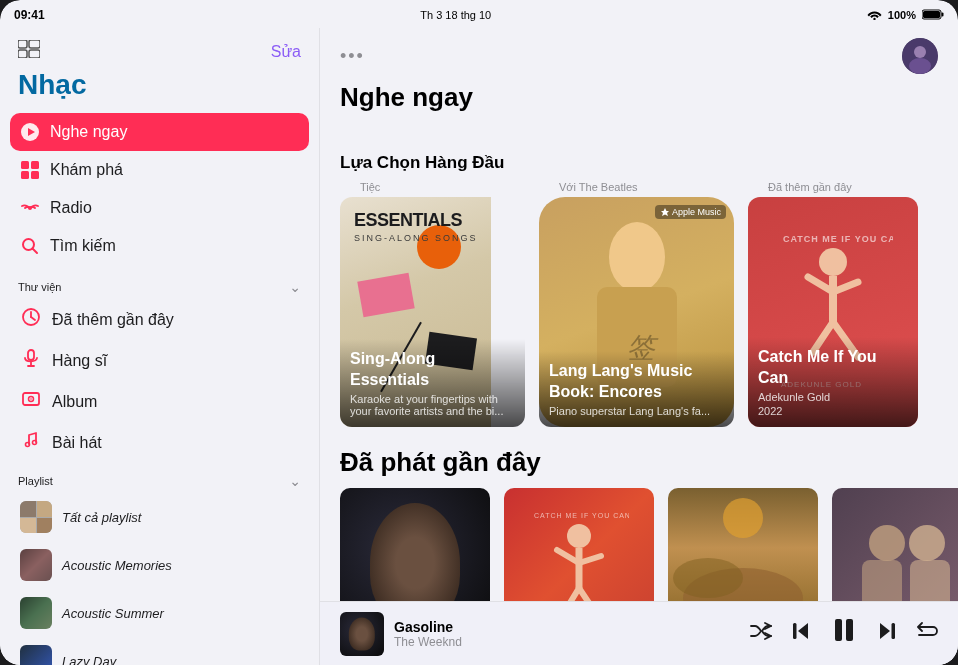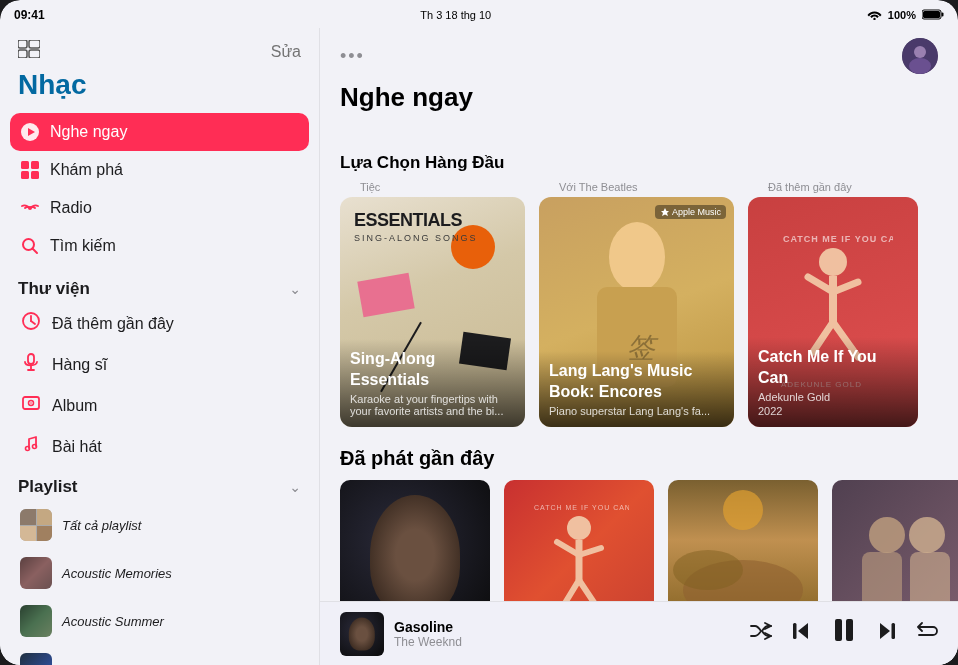--- a/index.html
+++ b/index.html
@@ -52,21 +52,21 @@
       align-items: center;
       padding: 12px 18px 6px 18px;
     }
     .sidebar-header-title {
       font-size: 28px;
       font-weight: 700;
       color: #0369a1;
     }
     .sidebar-edit-btn {
       font-size: 16px;
-      color: #737373;
+      color: #8b5cf6;
       cursor: pointer;
     }
 
     .sidebar-nav {
       padding: 4px 10px;
     }
     .nav-item {
       display: flex;
       align-items: center;
       gap: 10px;
@@ -90,22 +90,22 @@
     }
     .nav-item.active .nav-icon { color: #fff; }
 
     .section-header {
       display: flex;
       justify-content: space-between;
       align-items: center;
       padding: 10px 18px 4px 18px;
     }
     .section-title {
-      font-size: 17px;
-      font-weight: 700;
+      font-size: 11px;
+      font-weight: 400;
       color: #1c1c1e;
     }
     .section-chevron {
       color: #8e8e93;
       font-size: 14px;
     }
 
     .library-items { padding: 0 10px; }
     .library-item {
       display: flex;
@@ -210,36 +210,37 @@
       padding: 0 20px;
     }
 
     .pick-card-inner {
       border-radius: 12px;
       overflow: hidden;
       position: relative;
     }
 
     .card-essentials {
-      width: 185px;
+      width: 151px;
       height: 230px;
       background: linear-gradient(160deg, #e8e0d0 0%, #d4c8a8 40%, #c8b890 100%);
       display: flex;
       flex-direction: column;
       justify-content: flex-start;
       align-items: flex-start;
       padding: 14px;
       position: relative;
     }
 
     .card-lang {
       width: 195px;
       height: 230px;
       background: linear-gradient(160deg, #c8a060 0%, #d4b060 50%, #b8903c 100%);
       position: relative;
+      border-radius: 26px;
     }
     .apple-music-badge {
       position: absolute;
       top: 8px; right: 8px;
       background: rgba(0,0,0,0.4);
       color: #fff;
       font-size: 9px;
       padding: 2px 5px;
       border-radius: 4px;
       display: flex;
@@ -267,21 +268,21 @@
       line-height: 1.3;
     }
     .card-overlay-sub {
       font-size: 11px;
       color: rgba(255,255,255,0.8);
       margin-top: 2px;
     }
 
     
     .section-label-large {
-      font-size: 20px;
+      font-size: 26px;
       font-weight: 700;
       color: #000;
       padding: 4px 20px 10px 20px;
     }
 
     .recent-row {
       display: flex;
       gap: 14px;
       padding: 0 20px;
       overflow-x: auto;

